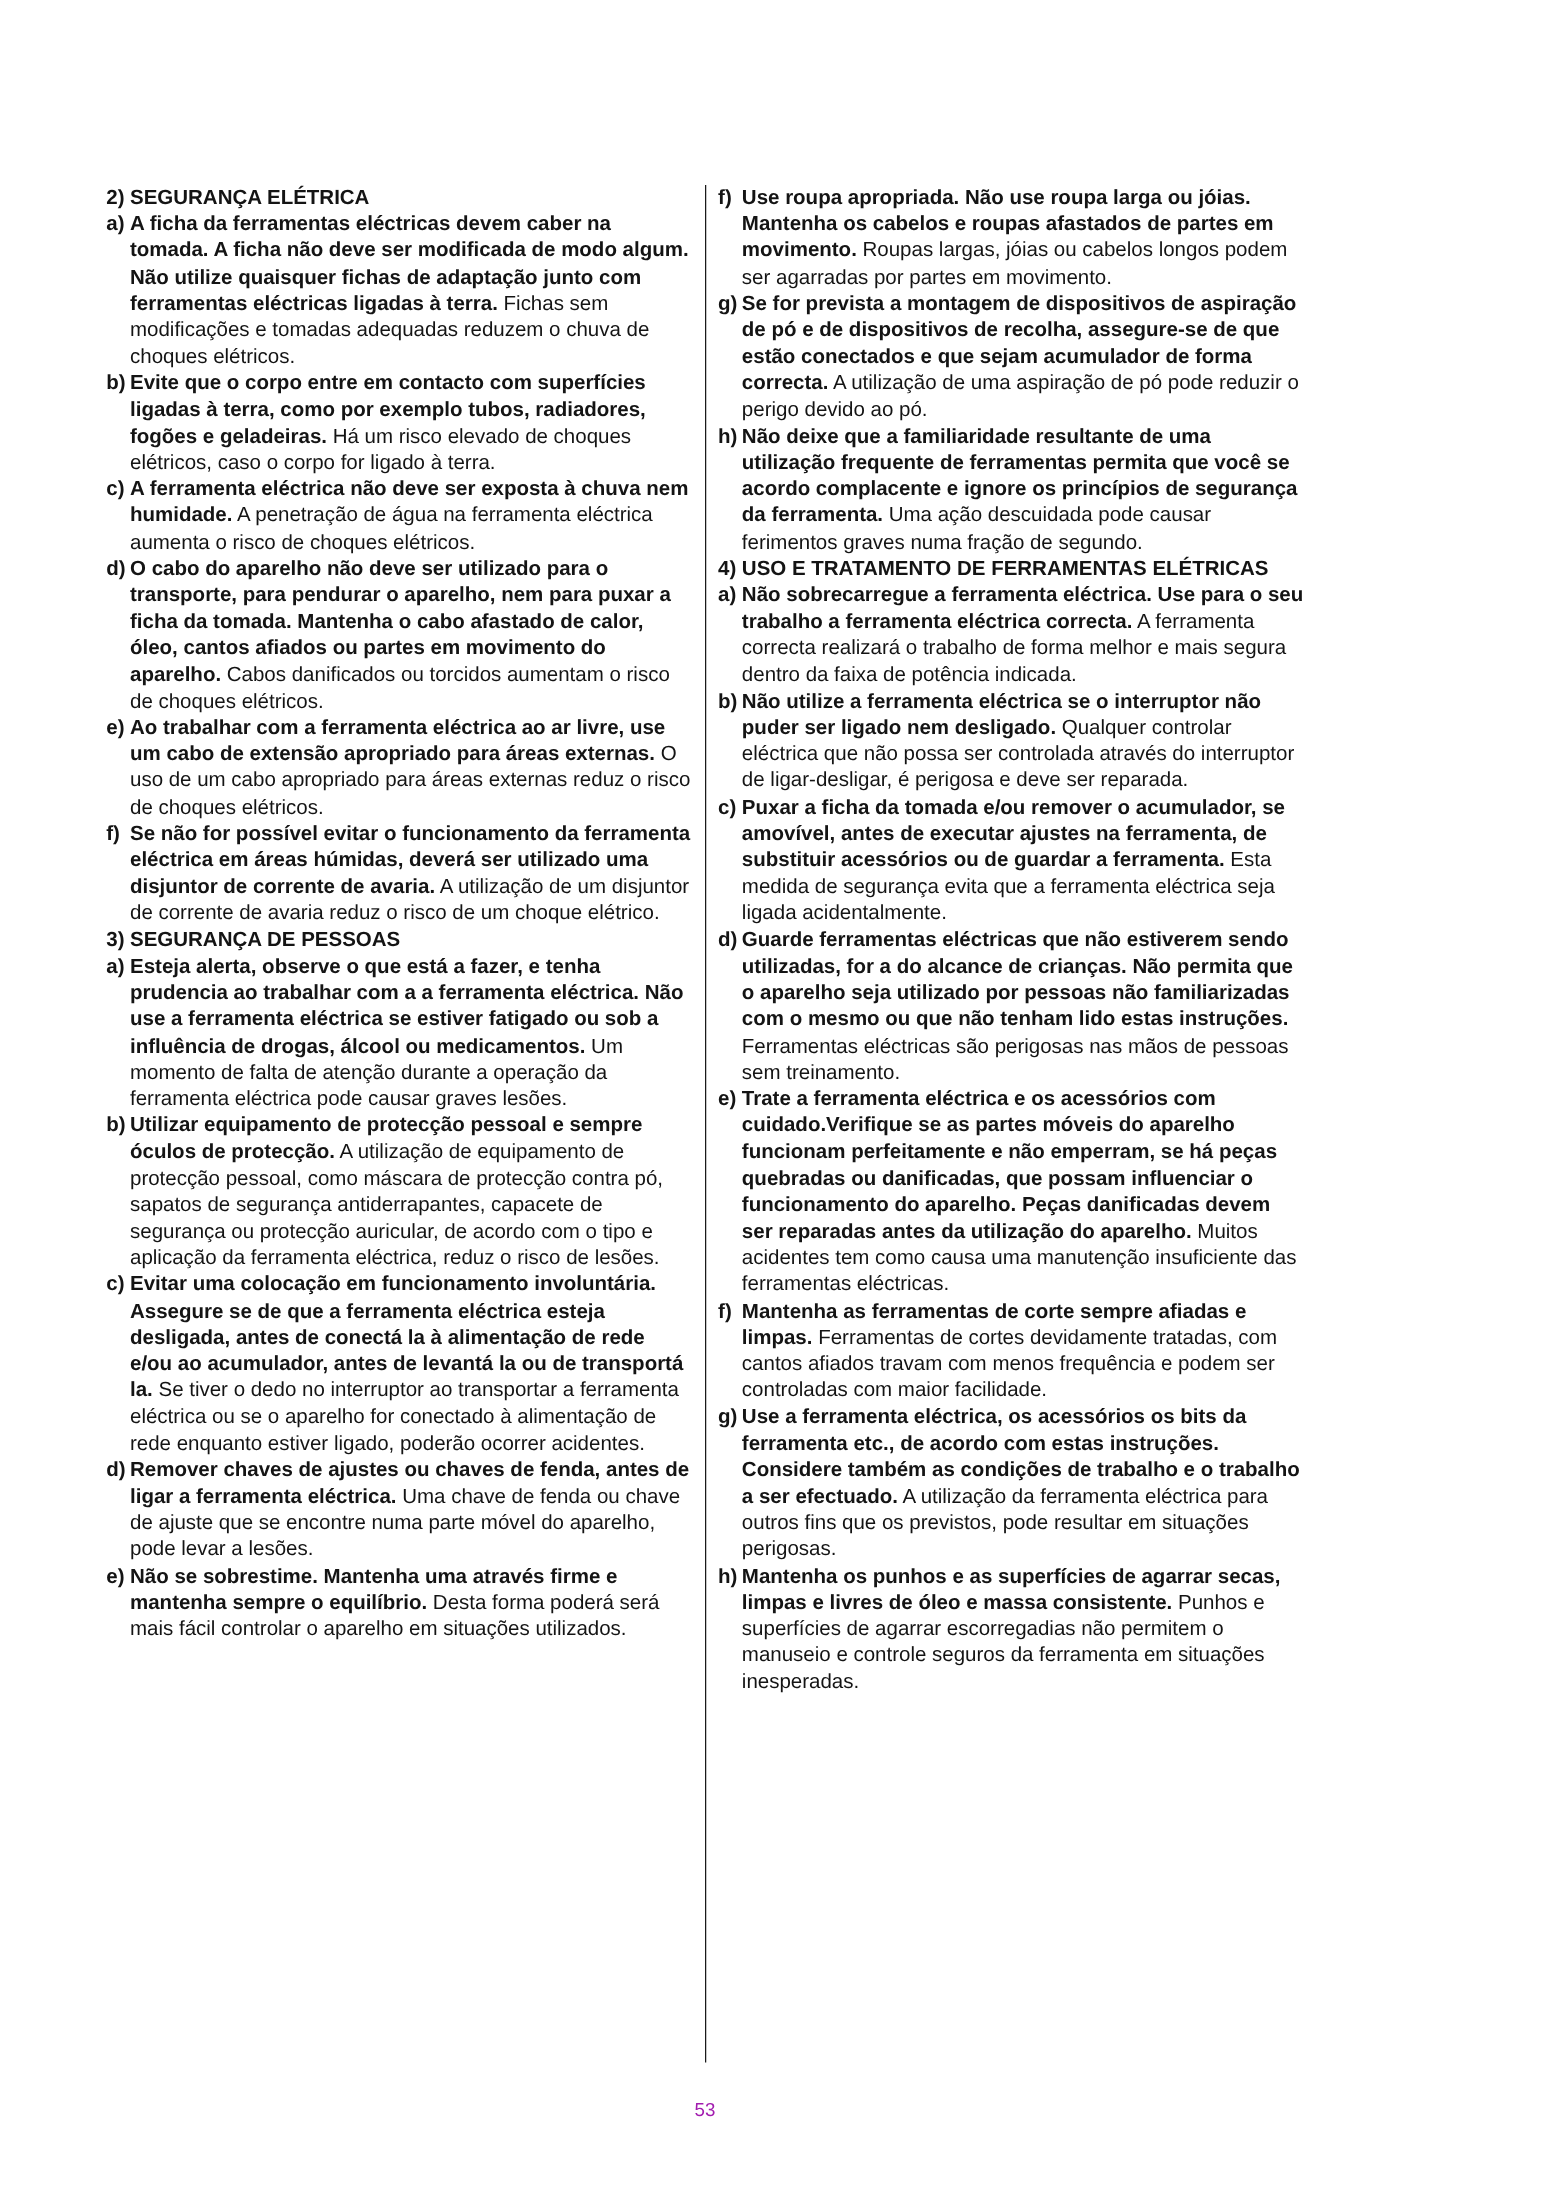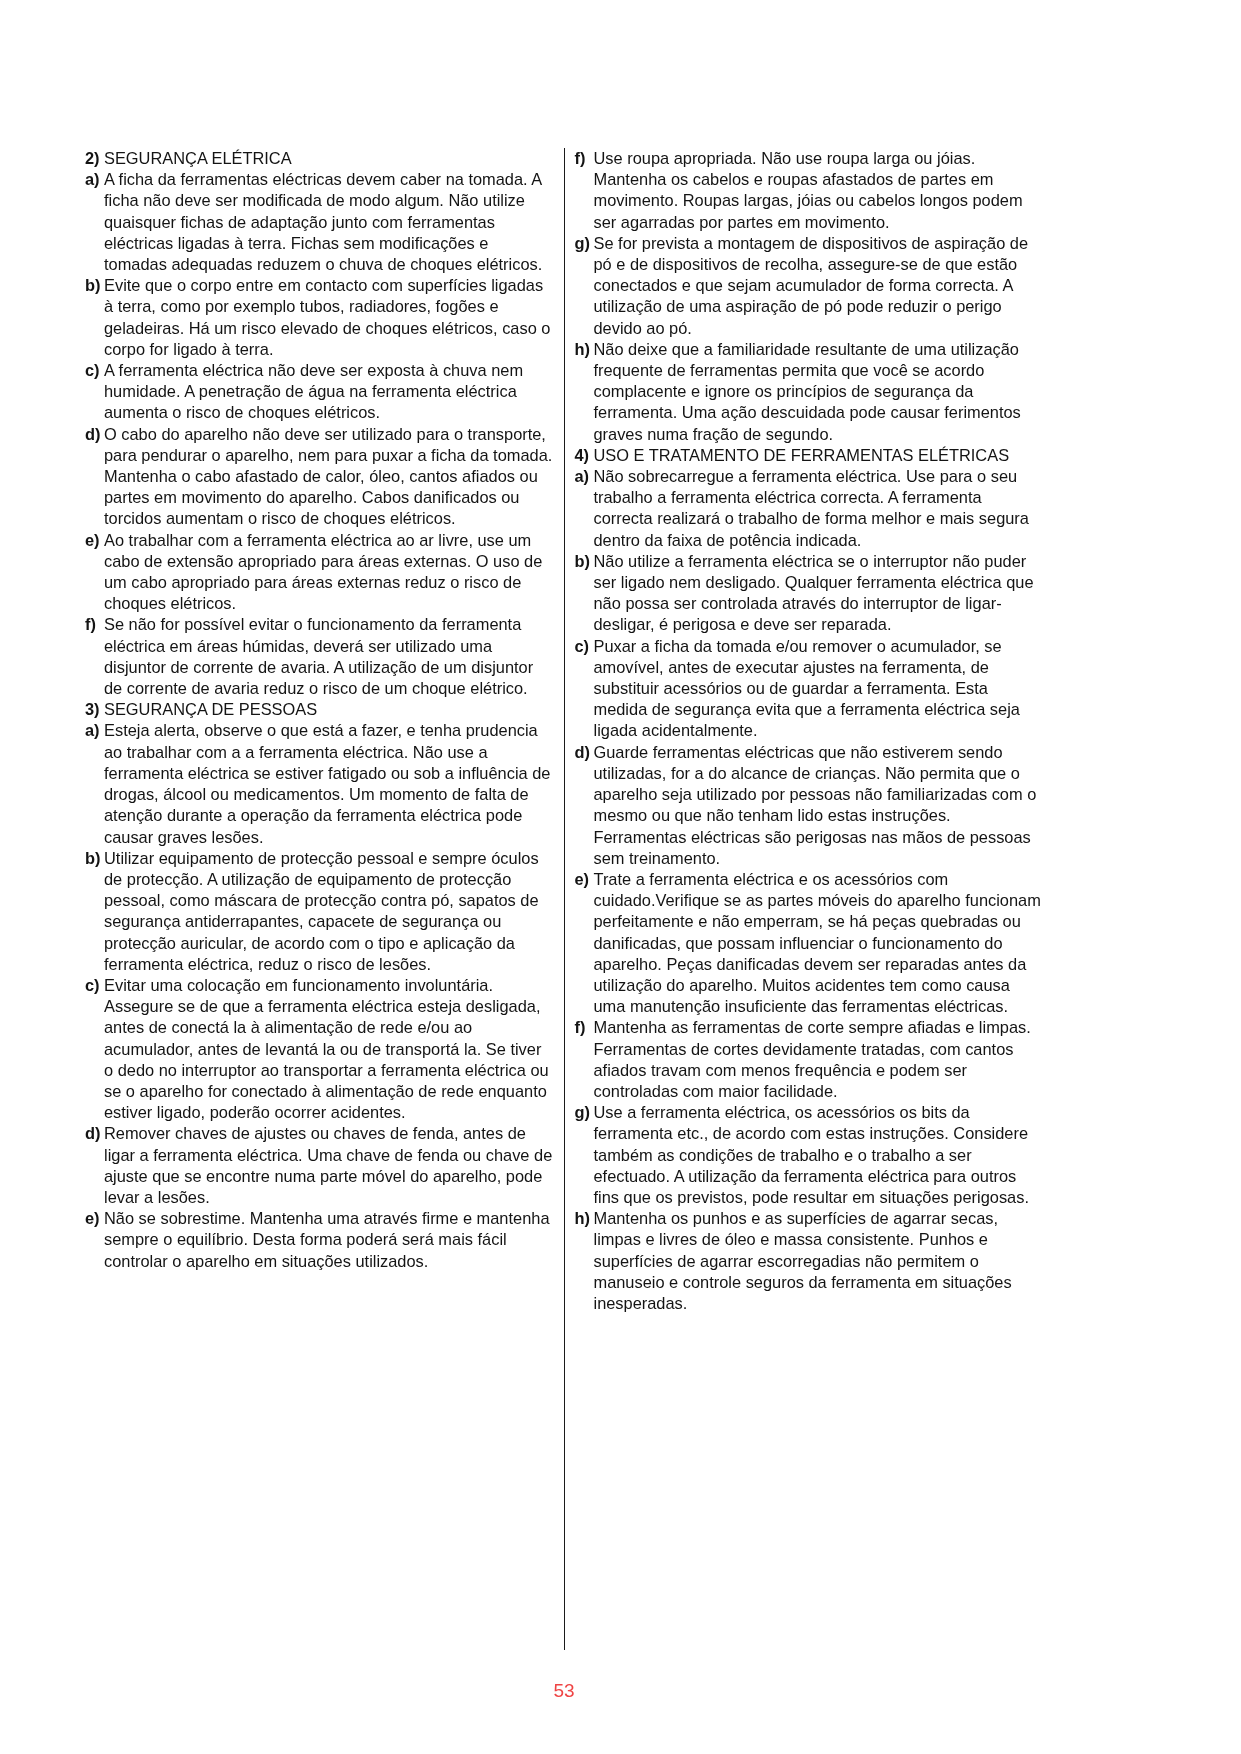--- a/index.html
+++ b/index.html
@@ -38,30 +38,30 @@
     position: relative;
     padding-left: 19px;
   }
   .block .label {
     position: absolute;
     left: 0;
     top: 0;
     font-weight: bold;
   }
   .block.heading { font-weight: bold; }
-  .bold { font-weight: normal; }
+  .bold { font-weight: bold; }
   .normal { font-weight: normal; }
   .page-number {
     position: absolute;
     top: 1680px;
     left: 85px;
     width: 958px;
     text-align: center;
-    font-size: 19px;
-    color: #ef4444;
+    font-size: 15px;
+    color: #a21caf;
   }
 </style>
 </head>
 <body>
 
 <div class="content">
   <div class="col left">
       <div class="block heading"><span class="label">2)</span><span class="bold">SEGURANÇA ELÉTRICA</span></div>
       <div class="block item"><span class="label">a)</span><span class="bold">A ficha da ferramentas eléctricas devem caber na tomada. A ficha não deve ser modificada de modo algum. Não utilize quaisquer fichas de adaptação junto com ferramentas eléctricas ligadas à terra.</span><span class="normal"> Fichas sem modificações e tomadas adequadas reduzem o chuva de choques elétricos.</span></div>
       <div class="block item"><span class="label">b)</span><span class="bold">Evite que o corpo entre em contacto com superfícies ligadas à terra, como por exemplo tubos, radiadores, fogões e geladeiras.</span><span class="normal"> Há um risco elevado de choques elétricos, caso o corpo for ligado à terra.</span></div>
@@ -76,21 +76,21 @@
       <div class="block item"><span class="label">d)</span><span class="bold">Remover chaves de ajustes ou chaves de fenda, antes de ligar a ferramenta eléctrica.</span><span class="normal"> Uma chave de fenda ou chave de ajuste que se encontre numa parte móvel do aparelho, pode levar a lesões.</span></div>
       <div class="block item"><span class="label">e)</span><span class="bold">Não se sobrestime. Mantenha uma através firme e mantenha sempre o equilíbrio.</span><span class="normal"> Desta forma poderá será mais fácil controlar o aparelho em situações utilizados.</span></div>
     </div>
   <div class="divider"></div>
   <div class="col right">
       <div class="block item"><span class="label">f)</span><span class="bold">Use roupa apropriada. Não use roupa larga ou jóias. Mantenha os cabelos e roupas afastados de partes em movimento.</span><span class="normal"> Roupas largas, jóias ou cabelos longos podem ser agarradas por partes em movimento.</span></div>
       <div class="block item"><span class="label">g)</span><span class="bold">Se for prevista a montagem de dispositivos de aspiração de pó e de dispositivos de recolha, assegure-se de que estão conectados e que sejam acumulador de forma correcta.</span><span class="normal"> A utilização de uma aspiração de pó pode reduzir o perigo devido ao pó.</span></div>
       <div class="block item"><span class="label">h)</span><span class="bold">Não deixe que a familiaridade resultante de uma utilização frequente de ferramentas permita que você se acordo complacente e ignore os princípios de segurança da ferramenta.</span><span class="normal"> Uma ação descuidada pode causar ferimentos graves numa fração de segundo.</span></div>
       <div class="block heading"><span class="label">4)</span><span class="bold">USO E TRATAMENTO DE FERRAMENTAS ELÉTRICAS</span></div>
       <div class="block item"><span class="label">a)</span><span class="bold">Não sobrecarregue a ferramenta eléctrica. Use para o seu trabalho a ferramenta eléctrica correcta.</span><span class="normal"> A ferramenta correcta realizará o trabalho de forma melhor e mais segura dentro da faixa de potência indicada.</span></div>
-      <div class="block item"><span class="label">b)</span><span class="bold">Não utilize a ferramenta eléctrica se o interruptor não puder ser ligado nem desligado.</span><span class="normal"> Qualquer ferramenta eléctrica que não possa ser controlada através do interruptor de ligar-desligar, é perigosa e deve ser reparada.</span></div>
+      <div class="block item"><span class="label">b)</span><span class="bold">Não utilize a ferramenta eléctrica se o interruptor não puder ser ligado nem desligado.</span><span class="normal"> Qualquer controlar eléctrica que não possa ser controlada através do interruptor de ligar-desligar, é perigosa e deve ser reparada.</span></div>
       <div class="block item"><span class="label">c)</span><span class="bold">Puxar a ficha da tomada e/ou remover o acumulador, se amovível, antes de executar ajustes na ferramenta, de substituir acessórios ou de guardar a ferramenta.</span><span class="normal"> Esta medida de segurança evita que a ferramenta eléctrica seja ligada acidentalmente.</span></div>
       <div class="block item"><span class="label">d)</span><span class="bold">Guarde ferramentas eléctricas que não estiverem sendo utilizadas, for a do alcance de crianças. Não permita que o aparelho seja utilizado por pessoas não familiarizadas com o mesmo ou que não tenham lido estas instruções.</span><span class="normal"> Ferramentas eléctricas são perigosas nas mãos de pessoas sem treinamento.</span></div>
       <div class="block item"><span class="label">e)</span><span class="bold">Trate a ferramenta eléctrica e os acessórios com cuidado.Verifique se as partes móveis do aparelho funcionam perfeitamente e não emperram, se há peças quebradas ou danificadas, que possam influenciar o funcionamento do aparelho. Peças danificadas devem ser reparadas antes da utilização do aparelho.</span><span class="normal"> Muitos acidentes tem como causa uma manutenção insuficiente das ferramentas eléctricas.</span></div>
       <div class="block item"><span class="label">f)</span><span class="bold">Mantenha as ferramentas de corte sempre afiadas e limpas.</span><span class="normal"> Ferramentas de cortes devidamente tratadas, com cantos afiados travam com menos frequência e podem ser controladas com maior facilidade.</span></div>
       <div class="block item"><span class="label">g)</span><span class="bold">Use a ferramenta eléctrica, os acessórios os bits da ferramenta etc., de acordo com estas instruções. Considere também as condições de trabalho e o trabalho a ser efectuado.</span><span class="normal"> A utilização da ferramenta eléctrica para outros fins que os previstos, pode resultar em situações perigosas.</span></div>
       <div class="block item"><span class="label">h)</span><span class="bold">Mantenha os punhos e as superfícies de agarrar secas, limpas e livres de óleo e massa consistente.</span><span class="normal"> Punhos e superfícies de agarrar escorregadias não permitem o manuseio e controle seguros da ferramenta em situações inesperadas.</span></div>
     </div>
 </div>
 
 <div class="page-number">53</div>

